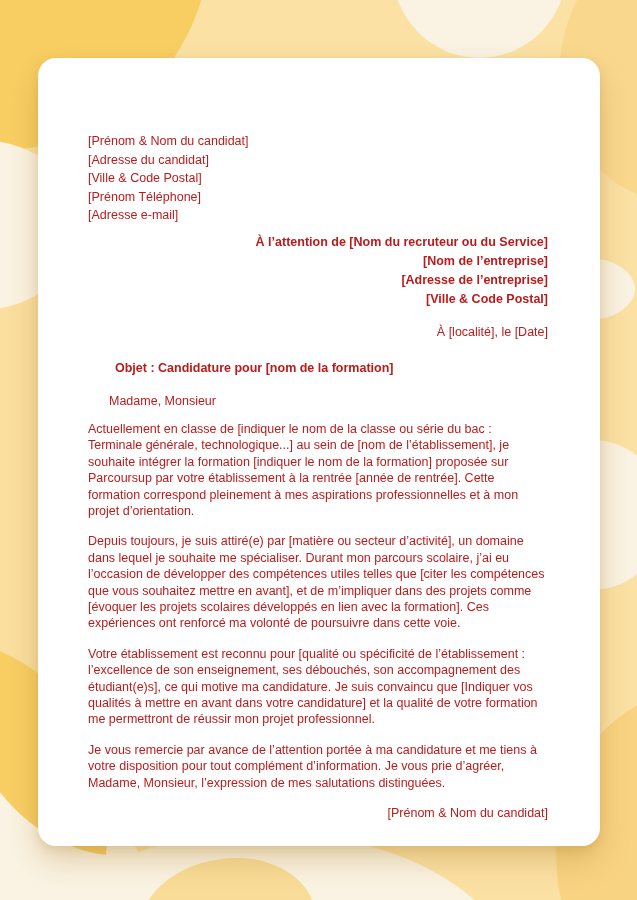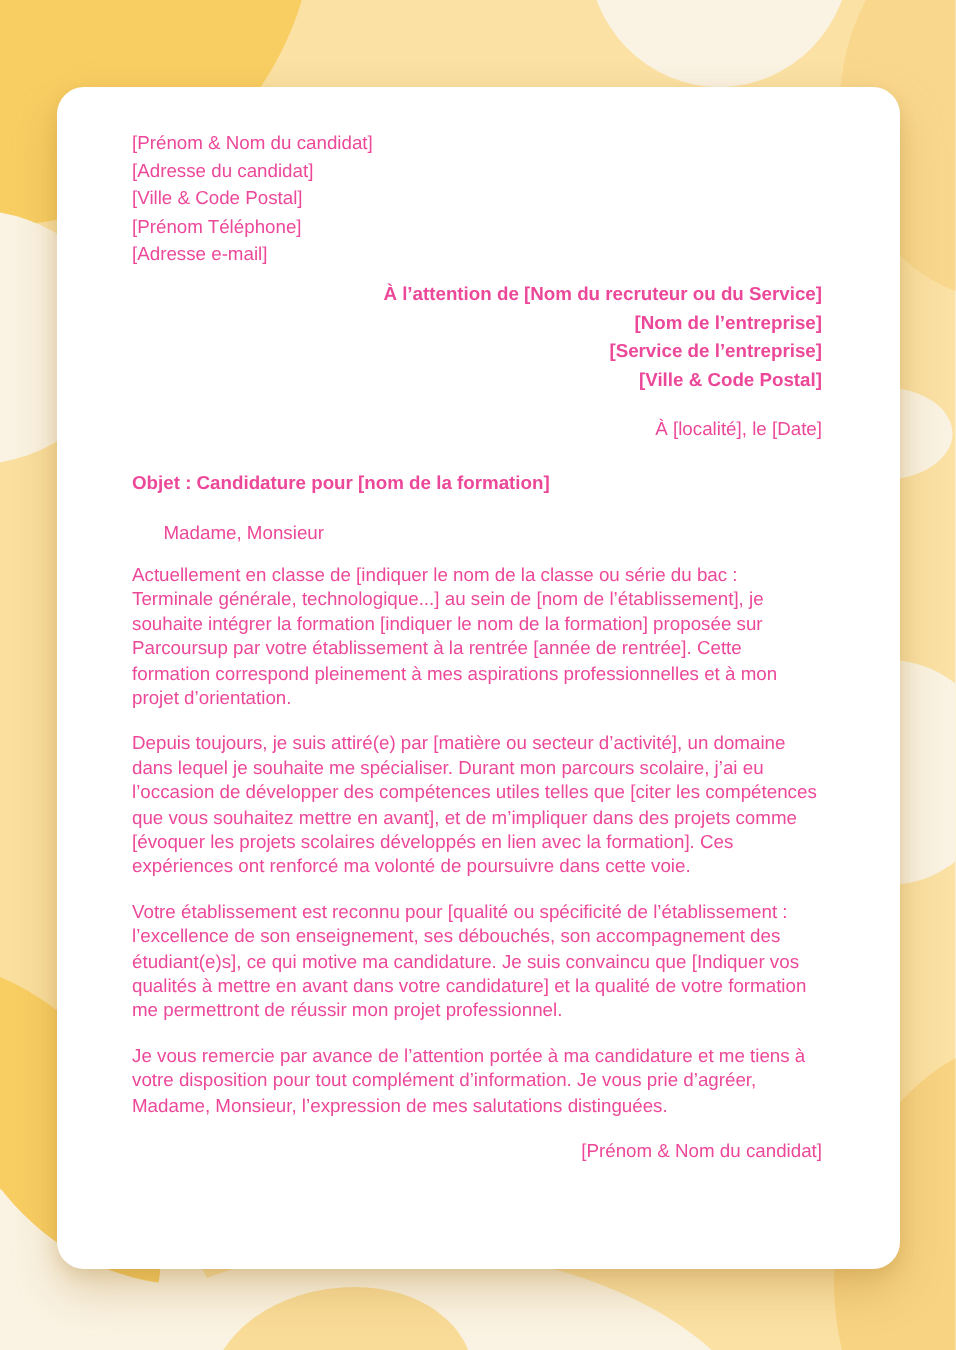--- a/index.html
+++ b/index.html
@@ -80,34 +80,34 @@
 
   
   .page {
     position: absolute;
     left: 38px; top: 58px;
     width: 562px; height: 788px;
     background: #ffffff;
     border-radius: 18px;
     box-shadow: 0 14px 30px rgba(173, 128, 48, 0.32), 0 4px 10px rgba(173, 128, 48, 0.18);
     z-index: 10;
-    padding: 28px 52px 0 50px;
-    color: #ec4899;
+    padding: 74px 52px 0 50px;
+    color: #b91c1c;
     font-size: 12.5px;
   }
 
   .sender-block { margin-bottom: 8px; }
   .sender-line { line-height: 18.6px; }
 
   .recipient-block { text-align: right; margin-bottom: 14px; }
   .recipient-line { line-height: 19px; font-weight: bold; }
 
   .date-line { line-height: 19px; margin-bottom: 17px; text-align: right; }
 
-  .subject-line { line-height: 19px; font-weight: bold; margin-bottom: 14px; }
+  .subject-line { line-height: 19px; font-weight: bold; margin-bottom: 14px; margin-left: 27px; }
 
   .salutation-line { line-height: 19px; margin-bottom: 10px; margin-left: 21px; }
 
   .paragraph {
     line-height: 16.4px;
     margin-bottom: 14px;
     text-align: left;
   }
 
   .signature-line {
@@ -140,21 +140,21 @@
       <div class="sender-line">[Prénom &amp; Nom du candidat]</div>
       <div class="sender-line">[Adresse du candidat]</div>
       <div class="sender-line">[Ville &amp; Code Postal]</div>
       <div class="sender-line">[Prénom Téléphone]</div>
       <div class="sender-line">[Adresse e-mail]</div>
     </div>
 
     <div class="recipient-block">
       <div class="recipient-line">À l’attention de [Nom du recruteur ou du Service]</div>
       <div class="recipient-line">[Nom de l’entreprise]</div>
-      <div class="recipient-line">[Service de l’entreprise]</div>
+      <div class="recipient-line">[Adresse de l’entreprise]</div>
       <div class="recipient-line">[Ville &amp; Code Postal]</div>
     </div>
 
     <div class="date-line">À [localité], le [Date]</div>
 
     <div class="subject-line">Objet : Candidature pour [nom de la formation]</div>
 
     <div class="salutation-line">Madame, Monsieur</div>
 
     <p class="paragraph">Actuellement en classe de [indiquer le nom de la classe ou série du bac : Terminale générale, technologique...] au sein de [nom de l’établissement], je souhaite intégrer la formation [indiquer le nom de la formation] proposée sur Parcoursup par votre établissement à la rentrée [année de rentrée]. Cette formation correspond pleinement à mes aspirations professionnelles et à mon projet d’orientation.</p>

